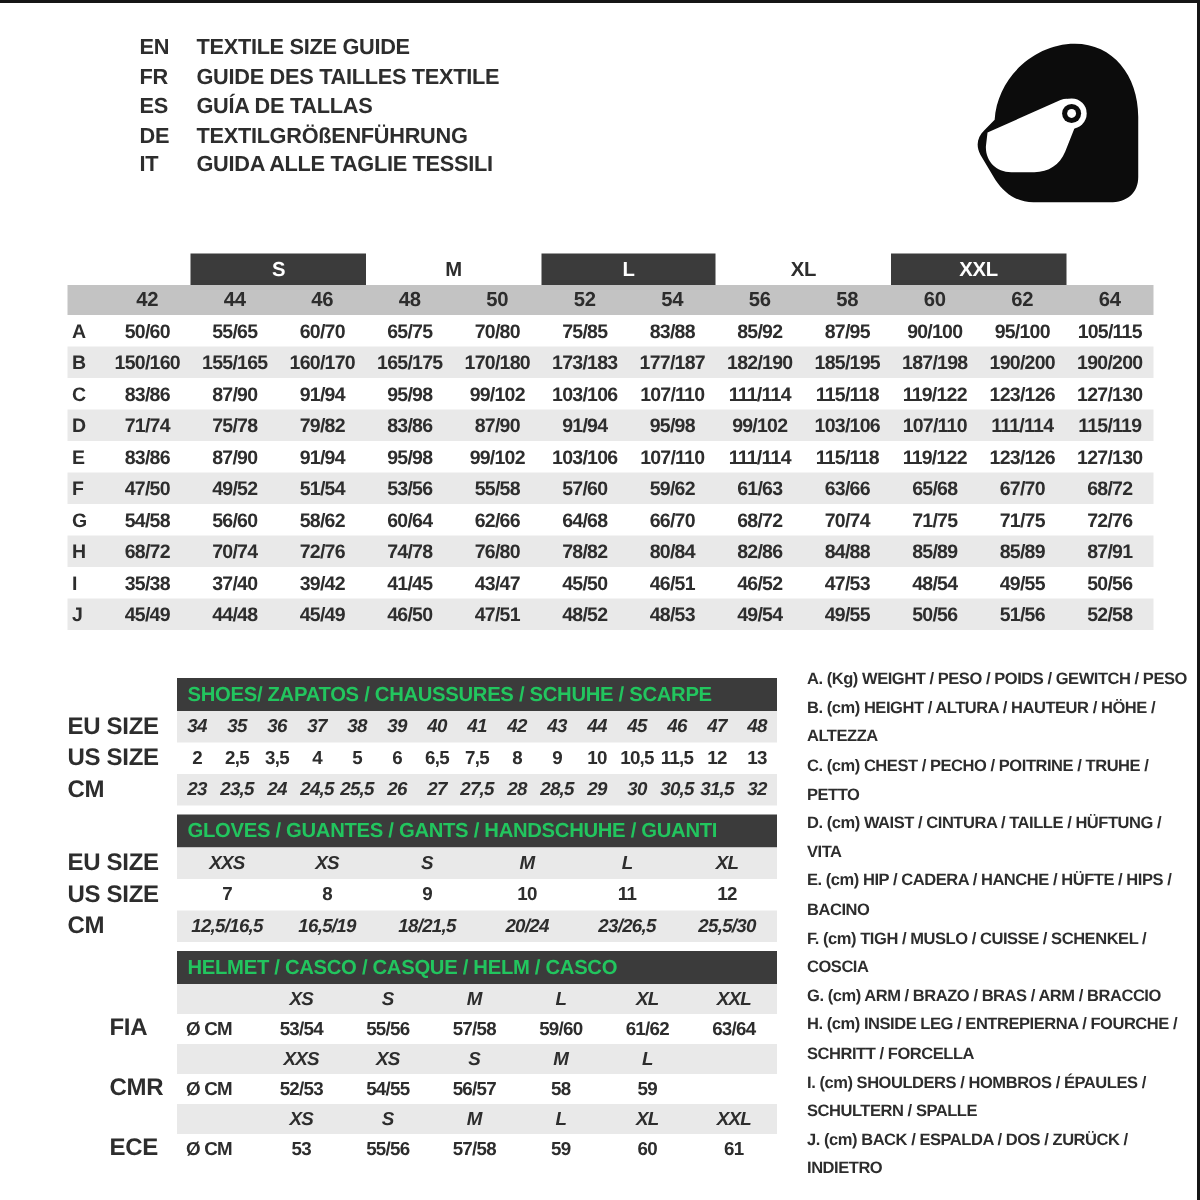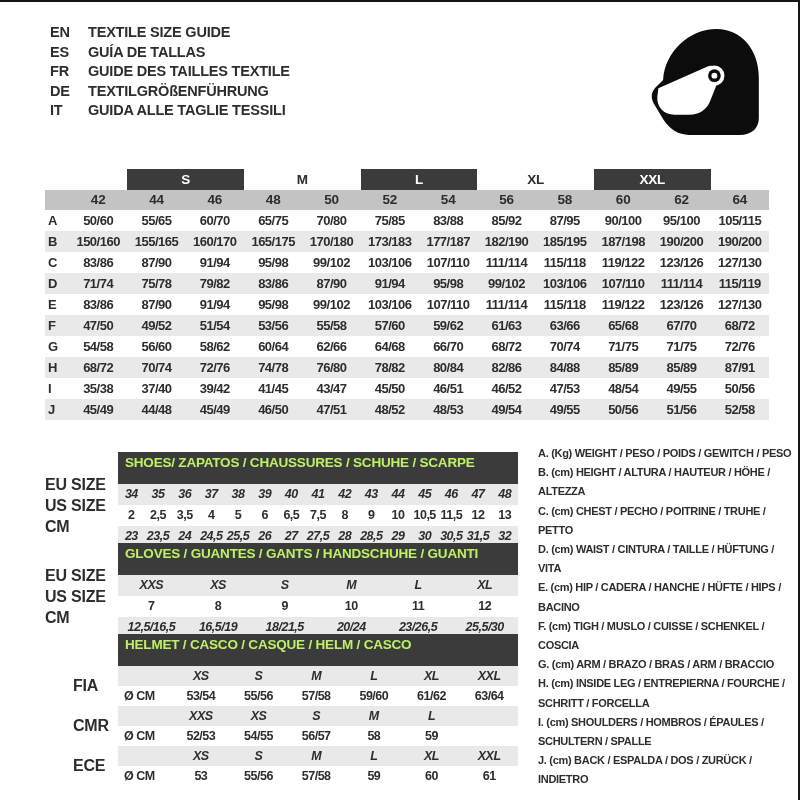--- a/index.html
+++ b/index.html
@@ -5,21 +5,21 @@
   html,body{margin:0;padding:0;background:#fff;}
   .page{
     position:relative;width:800px;height:800px;background:#ffffff;
     font-family:"Liberation Sans",sans-serif;font-weight:700;color:var(--text,#2d2d2d);
     overflow:hidden;box-sizing:border-box;
     border-top:2px solid #161616;border-right:2px solid #161616;
     letter-spacing:-0.2px;
   }
   
   .lang-list{position:absolute;left:50px;top:21px;font-size:14.5px;}
-  .lang-row{display:flex;line-height:19.5px;}
+  .lang-row{display:flex;line-height:19.5px;margin-left:43px;}
   .lang-code{width:38px;}
   .helmet-wrap{position:absolute;left:648px;top:25px;width:118px;height:110px;}
   
   .main-table{position:absolute;left:45px;top:167px;width:724px;}
   .grid-row{display:grid;grid-template-columns:24px repeat(12,1fr);}
   .group-row{height:21px;line-height:21px;font-size:13.5px;}
   .group-cell{text-align:center;}
   .group-cell.filled{background:var(--dark,#3b3b3b);color:#fff;}
   .band-row{height:20px;line-height:20px;background:var(--band,#c3c3c3);font-size:13.5px;}
   .band-cell{text-align:center;}
@@ -27,21 +27,21 @@
   .data-row.alt{background:var(--alt,#e9e9e9);}
   .row-letter{padding-left:3px;text-align:left;}
   .val-cell{text-align:center;letter-spacing:-0.5px;}
   
   .sub{position:absolute;left:45px;display:flex;}
   .rlabels{width:73px;font-size:16px;}
   .rlabels .spacer{height:22px;}
   .rlabels .rlabel{height:21px;line-height:21px;}
   .rlabels .rlabel.h20{height:20px;line-height:20px;padding-left:28px;}
   .tbl{width:400px;}
-  .tbl-header{height:32px;line-height:22px;background:var(--dark,#3b3b3b);color:#bef264;
+  .tbl-header{height:22px;line-height:22px;background:var(--dark,#3b3b3b);color:#22c55e;
     padding-left:7px;font-size:13.5px;box-sizing:border-box;}
   .tbl-row{display:grid;height:21px;line-height:21px;font-size:12.5px;text-align:center;letter-spacing:-0.5px;}
   .tbl-row.gray{background:var(--alt,#e9e9e9);font-style:italic;}
   .tbl-row.cols15{grid-template-columns:repeat(15,1fr);}
   .tbl-row.cols6{grid-template-columns:repeat(6,1fr);}
   .tbl-row.helmet{grid-template-columns:54px repeat(6,1fr);height:20px;line-height:20px;}
   .tbl-row.helmet .first{text-align:left;padding-left:6px;}
   
   .legend{position:absolute;left:538px;top:442px;width:260px;font-size:11px;line-height:19.2px;letter-spacing:-0.3px;}
 </style>
@@ -49,26 +49,26 @@
 <body>
 
 <div class="page">
 
   <div class="lang-list" id="lang-list">
       <div class="lang-row">
         <span class="lang-code">EN</span>
         <span class="lang-label">TEXTILE SIZE GUIDE</span>
       </div>
       <div class="lang-row">
+        <span class="lang-code">FR</span>
+        <span class="lang-label">GUIDE DES TAILLES TEXTILE</span>
+      </div>
+      <div class="lang-row">
         <span class="lang-code">ES</span>
         <span class="lang-label">GUÍA DE TALLAS</span>
-      </div>
-      <div class="lang-row">
-        <span class="lang-code">FR</span>
-        <span class="lang-label">GUIDE DES TAILLES TEXTILE</span>
       </div>
       <div class="lang-row">
         <span class="lang-code">DE</span>
         <span class="lang-label">TEXTILGRÖßENFÜHRUNG</span>
       </div>
       <div class="lang-row">
         <span class="lang-code">IT</span>
         <span class="lang-label">GUIDA ALLE TAGLIE TESSILI</span>
       </div>
     </div>

